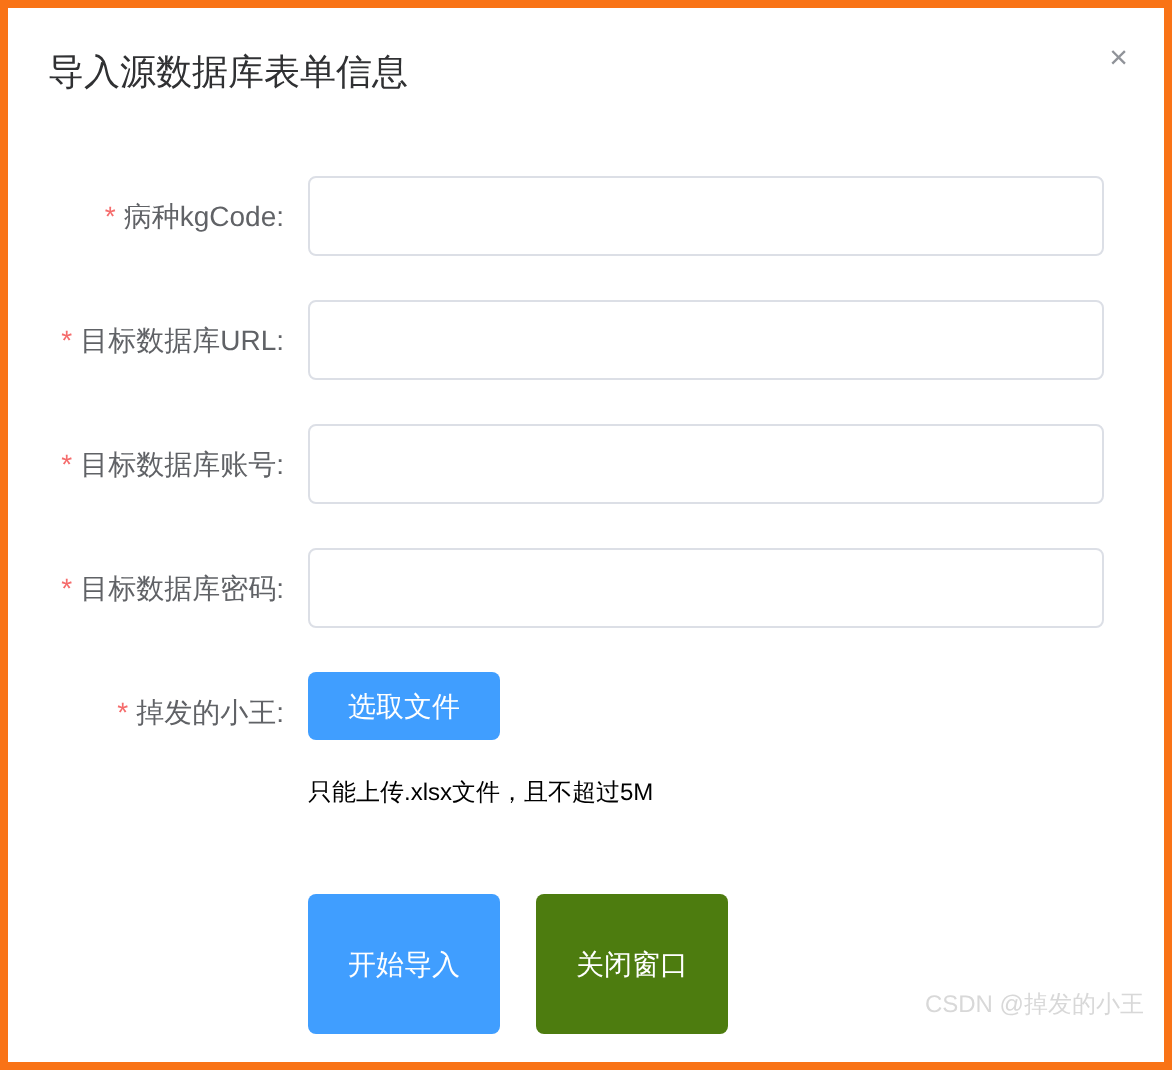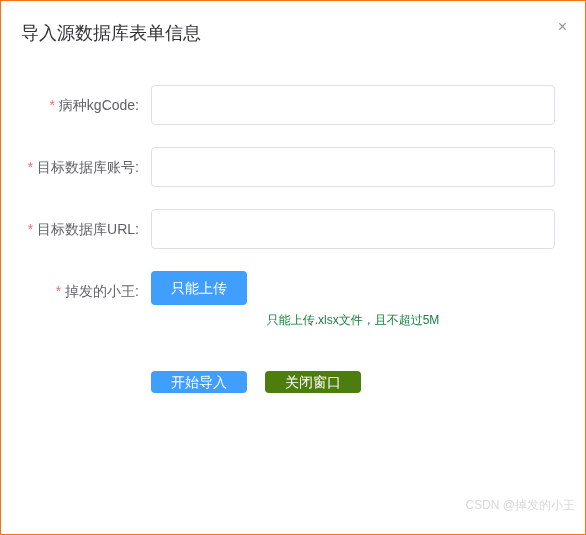--- a/index.html
+++ b/index.html
@@ -7,21 +7,21 @@
   font-family: "Helvetica Neue", Helvetica, "PingFang SC", "Hiragino Sans GB", "Microsoft YaHei", Arial, sans-serif;
   background: #fff;
   width: 586px;
   height: 535px;
   position: relative;
 }
 .dialog {
   width: 586px;
   height: 535px;
   background: #fff;
-  border: 1px solid #f97316;
+  border: 4px solid #f97316;
   position: relative;
   padding: 0;
 }
 .dialog-header {
   padding: 20px 20px 10px 20px;
   position: relative;
 }
 .dialog-title {
   font-size: 18px;
   color: #303133;
@@ -85,39 +85,38 @@
 .btn-primary {
   background: #409eff;
   color: #fff;
 }
 .btn-info {
   background: #4d7c0f;
   color: #fff;
 }
 .tip {
   font-size: 12px;
-  color: #15803d;
-  margin-top: 7px;
-  text-align: center;
+  color: #000000;
+  margin-top: 18px;
 }
 .dialog-footer {
   padding: 10px 20px 20px 20px;
   display: flex;
   align-items: center;
 }
 .footer-spacer {
   width: 130px;
   flex-shrink: 0;
 }
 .footer-btns {
   display: flex;
   gap: 18px;
 }
 .btn-large {
-  padding: 4px 20px;
+  padding: 28px 20px;
 }
 .watermark {
   position: absolute;
   bottom: 20px;
   right: 10px;
   font-size: 12px;
   color: #d8d8d8;
   pointer-events: none;
 }
 </style>
@@ -136,43 +135,51 @@
       <label class="form-label">
         <span class="required">*</span><span>病种kgCode:</span>
       </label>
       <div class="form-content">
         <input class="input" type="text" value="" style="">
       </div>
     </div>
 
     <div class="form-item">
       <label class="form-label">
+        <span class="required">*</span><span>目标数据库URL:</span>
+      </label>
+      <div class="form-content">
+        <input class="input" type="text" value="" style="">
+      </div>
+    </div>
+
+    <div class="form-item">
+      <label class="form-label">
         <span class="required">*</span><span>目标数据库账号:</span>
       </label>
       <div class="form-content">
         <input class="input" type="text" value="" style="">
       </div>
     </div>
 
     <div class="form-item">
       <label class="form-label">
-        <span class="required">*</span><span>目标数据库URL:</span>
+        <span class="required">*</span><span>目标数据库密码:</span>
       </label>
       <div class="form-content">
-        <input class="input" type="text" value="" style="">
+        <input class="input" type="password" value="" style="">
       </div>
     </div>
-
 
     <div class="form-item">
       <label class="form-label">
         <span class="required">*</span><span>掉发的小王:</span>
       </label>
       <div class="form-content">
-        <button class="btn btn-primary">只能上传</button>
+        <button class="btn btn-primary">选取文件</button>
         <div class="tip">只能上传.xlsx文件，且不超过5M</div>
       </div>
     </div>
 
   </div>
 
   <div class="dialog-footer">
     <div class="footer-spacer"></div>
     <div class="footer-btns">
       <button class="btn btn-primary btn-large">开始导入</button>

